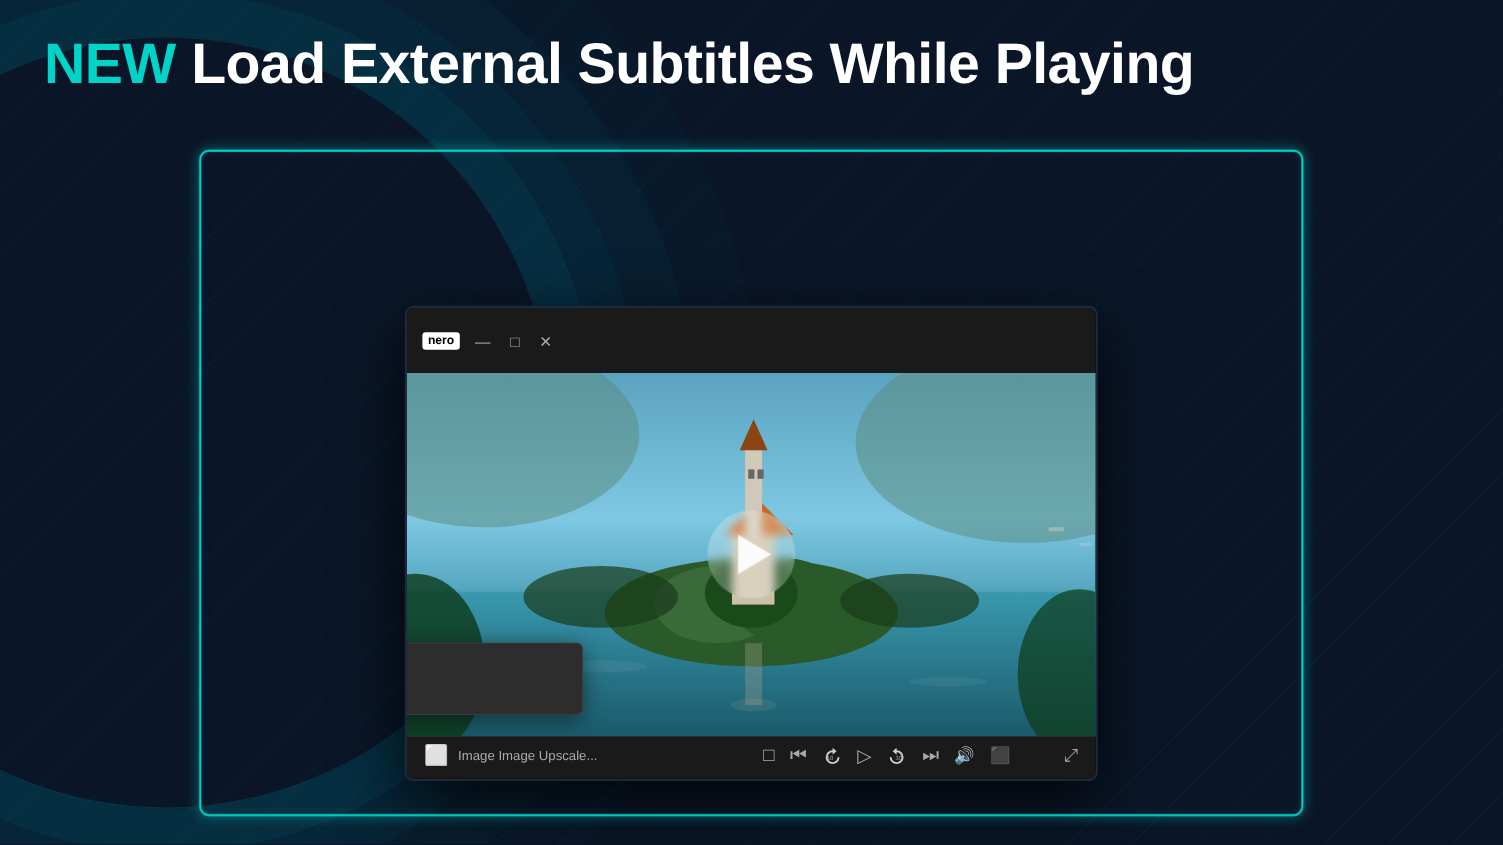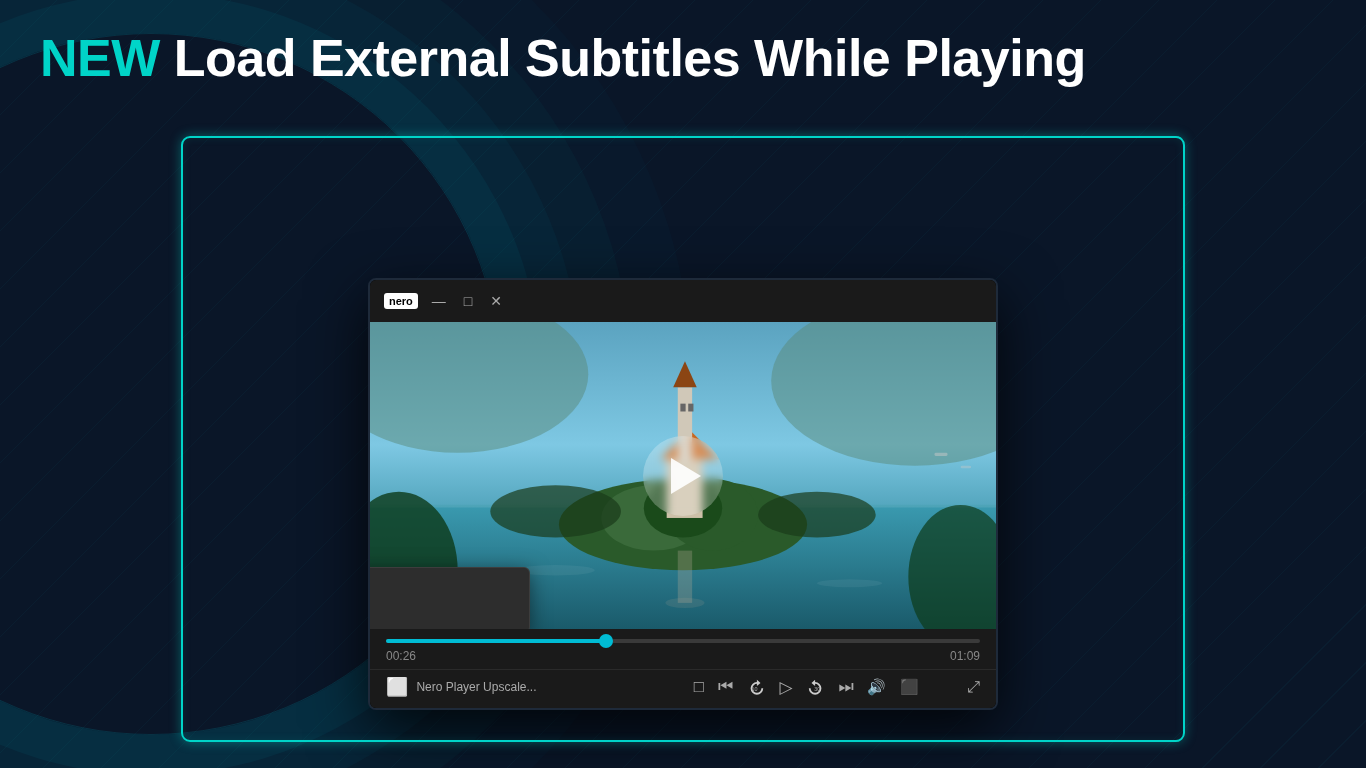--- a/index.html
+++ b/index.html
@@ -81,21 +81,21 @@
       border: 2px solid #1e2a3a;
       box-shadow: 0 20px 60px rgba(0,0,0,0.8);
       overflow: hidden;
       display: flex;
       flex-direction: column;
     }
 
     
     .title-bar {
       background: #1a1a1a;
-      height: 42px;
+      height: 59px;
       display: flex;
       align-items: center;
       padding: 0 14px;
       gap: 10px;
       flex-shrink: 0;
     }
 
     .nero-logo {
       background: #fff;
       color: #000;
@@ -404,36 +404,25 @@
         <div class="ctx-item">
           
         </div>
         <div class="ctx-item">
           
         </div>
 
       </div>
     </div>
 
-    <div class="progress-area">
-      <div class="progress-track">
-        <div class="progress-fill">
-          <div class="progress-thumb"></div>
-        </div>
-      </div>
-      <div class="time-row">
-        <span>00:26</span>
-        <span>01:09</span>
-      </div>
-    </div>
 
     <div class="controls-bar">
       <div class="file-icon-wrap">
         <span class="file-icon">⬜</span>
-        <span class="file-name">Nero Player Upscale...</span>
+        <span class="file-name">Image Image Upscale...</span>
       </div>
       <div class="ctrl-btns">
 
         <span class="ctrl-btn" style="font-size:17px;color:#aaa;">□</span>
 
         <span class="ctrl-btn" style="font-size:17px;color:#aaa;">⏮</span>
 
         <span class="ctrl-btn" style="font-size:14px;color:#aaa; position:relative;">
           <svg viewBox="0 0 20 20" width="20" height="20" fill="#aaa">
               <path d="M11 4.5A7 7 0 1 0 18 11.5H16A5 5 0 1 1 11 6.5V9l4-3.5L11 2V4.5z"></path>

